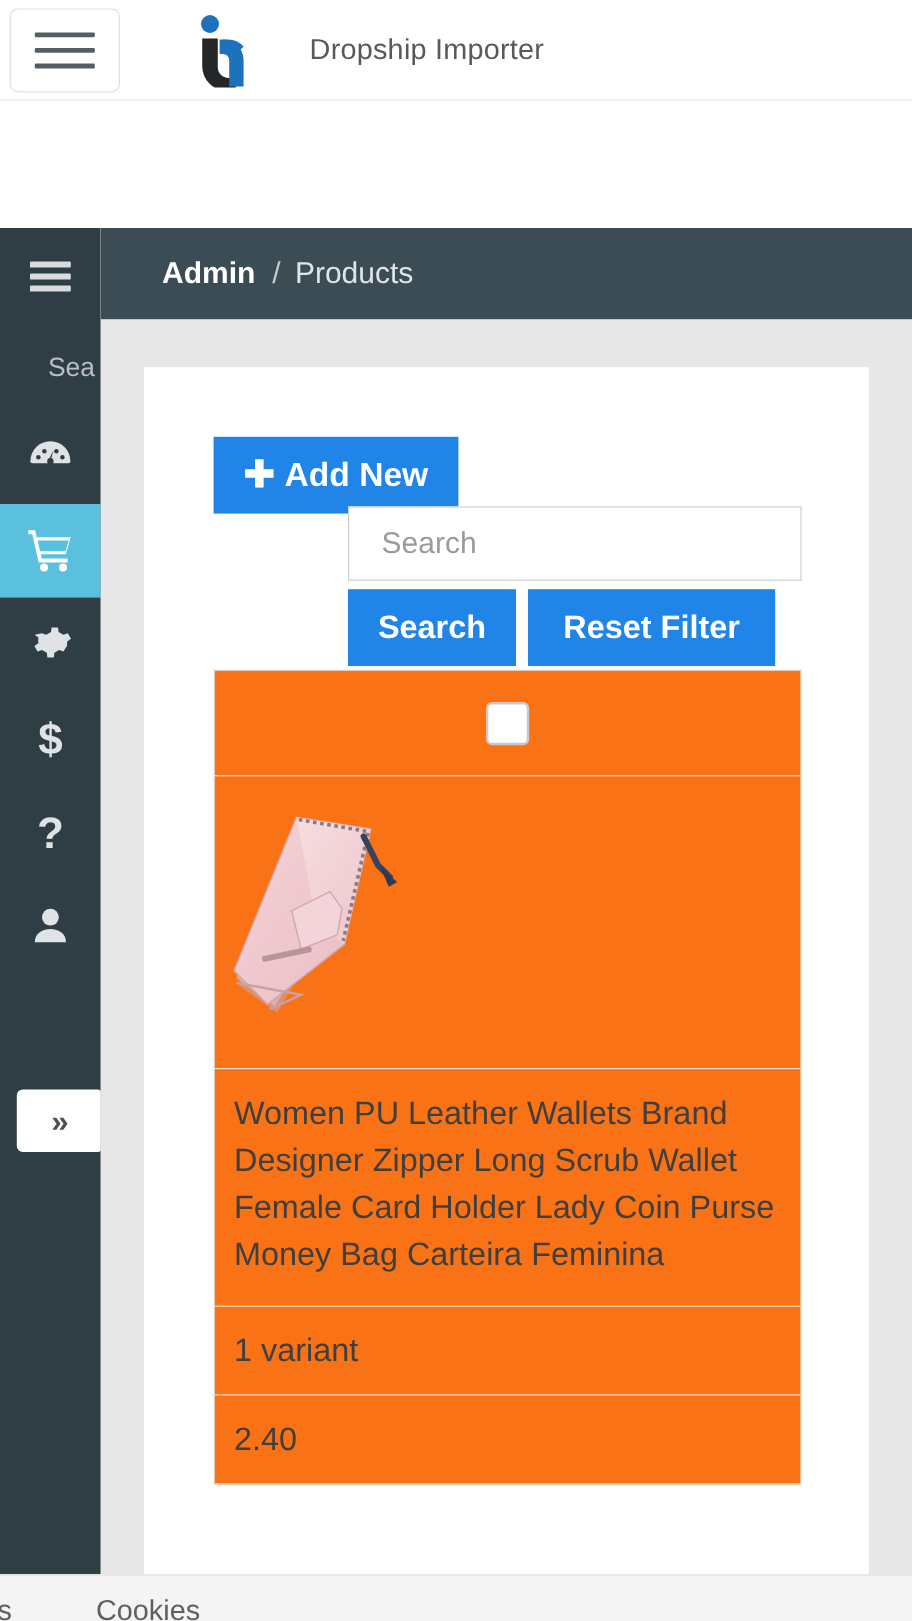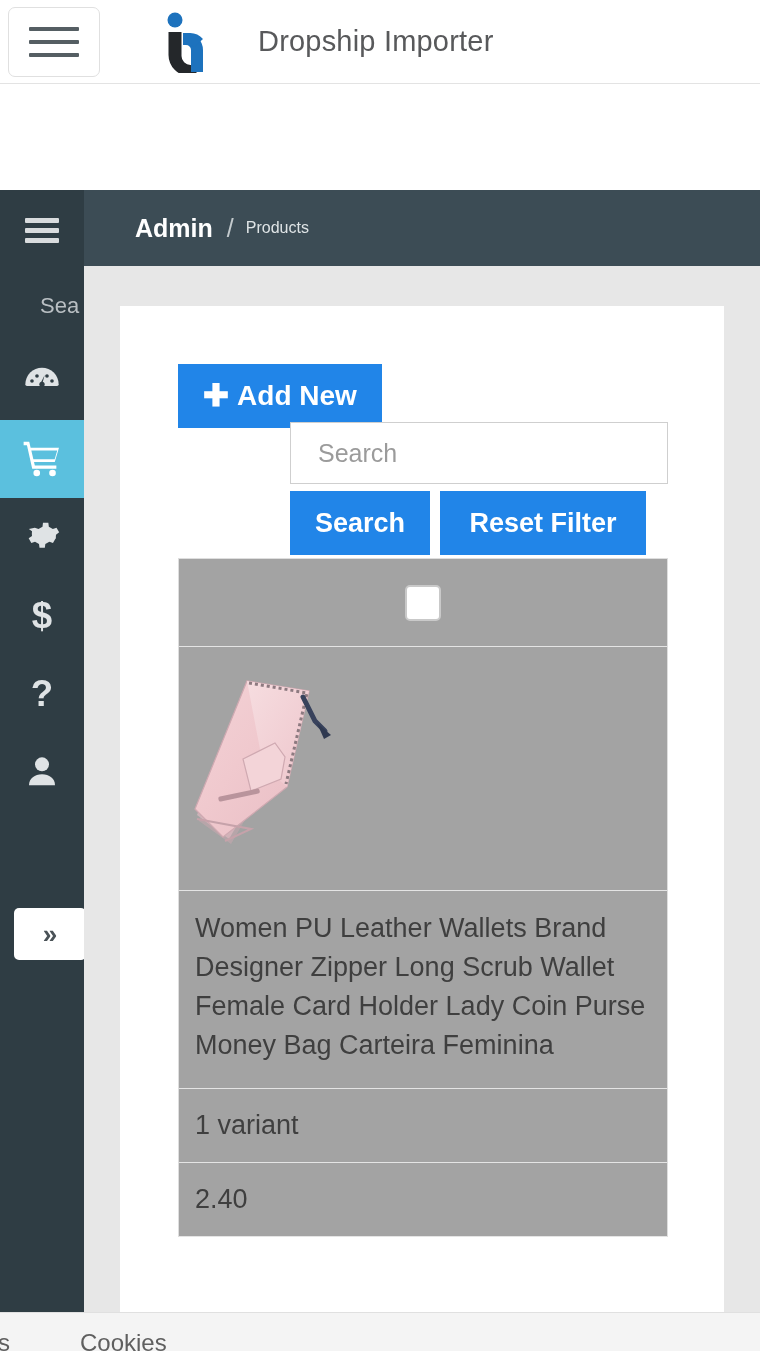--- a/index.html
+++ b/index.html
@@ -51,21 +51,21 @@
   .brand-logo {
     margin-left: 62px;
     width: 58px;
     height: 62px;
     flex: none;
     position: relative;
   }
 
   .brand-title {
     margin-left: 38px;
-    font-size: 29px;
+    font-size: 24px;
     color: #58595b;
     letter-spacing: 0.2px;
     white-space: nowrap;
   }
 
   
   .white-band {
     position: absolute;
     top: 84px; left: 0;
     width: 760px;
@@ -183,21 +183,21 @@
     font-size: 25px;
     font-weight: bold;
   }
   .bc-sep {
     color: #c3cacd;
     font-size: 25px;
     margin: 0 12px 0 14px;
   }
   .bc-current {
     color: #dfe4e6;
-    font-size: 16px;
+    font-size: 25px;
   }
 
   .content-card {
     position: absolute;
     top: 116px;
     left: 36px;
     width: 604px;
     height: 1010px;
     background: #ffffff;
     overflow: hidden;
@@ -278,21 +278,21 @@
     left: 58px;
     top: 252px;
     width: 490px;
     border: 1px solid #dedede;
     border-bottom: none;
     background: #ffffff;
   }
 
   .row {
     border-bottom: 1px solid #e4e4e4;
-    background: #a3a3a3;
+    background: #f97316;
   }
 
   .row-head {
     height: 88px;
     display: flex;
     align-items: center;
     justify-content: center;
   }
   .chk {
     width: 36px;

